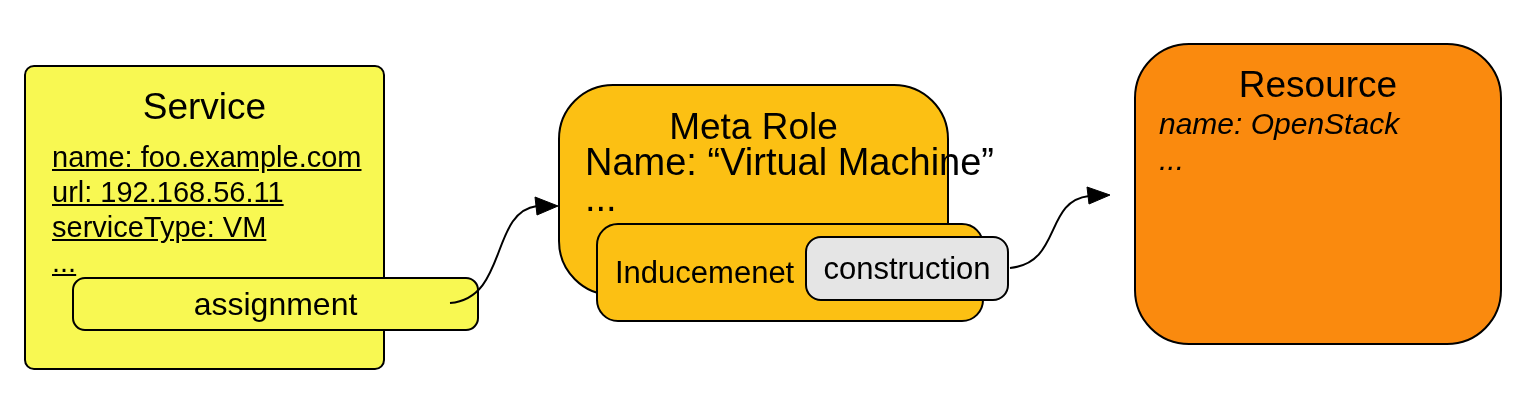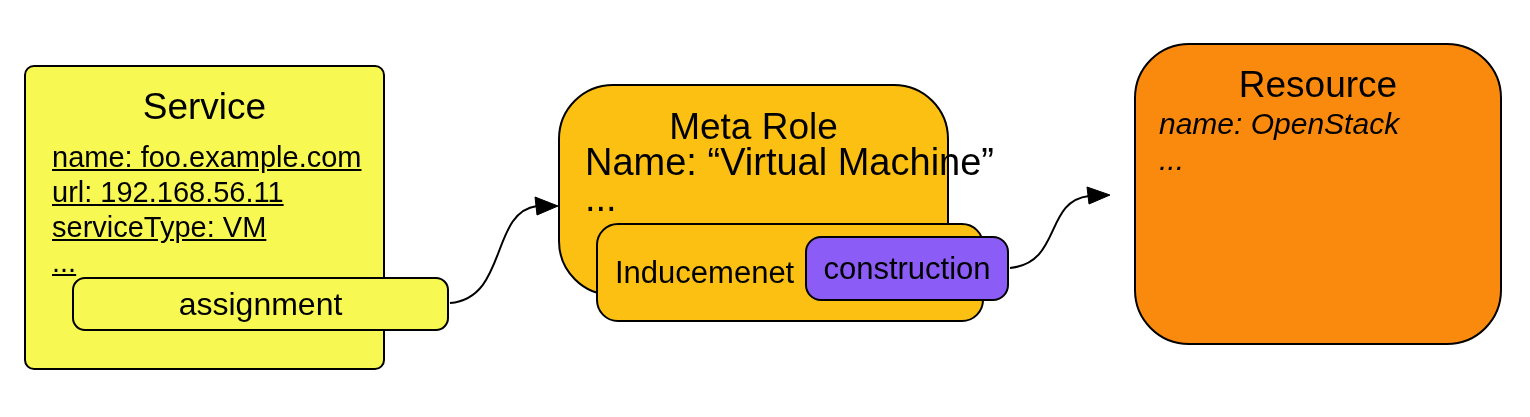--- a/index.html
+++ b/index.html
@@ -42,21 +42,21 @@
     background: #F8F852;
     z-index: 1;
   }
   .service-title { top: 19px; }
   .service-body {
     left: 26px; top: 73px;
     font-size: 29px; line-height: 35px; text-decoration: underline;
   }
   .assignment-node {
     left: 72px; top: 277px;
-    width: 377px; height: 54px;
+    width: 407px; height: 54px;
     border-radius: 13px;
     background: #F8F852;
     z-index: 3;
     display: flex; align-items: center; justify-content: center;
     font-size: 32px; color: #000000;
   }
   
   .metarole-node {
     left: 558px; top: 64px;
     width: 391px; height: 212px;
@@ -77,21 +77,21 @@
     background: #FCC013;
     z-index: 2;
     display: flex; align-items: center;
     padding-left: 17px;
     font-size: 31px; color: #000000;
   }
   .construction-node {
     left: 805px; top: 236px;
     width: 204px; height: 65px;
     border-radius: 16px;
-    background: #8b5cf6;
+    background: #e5e5e5;
     z-index: 4;
     display: flex; align-items: center; justify-content: center;
     font-size: 31px; color: #000000;
   }
   
   .resource-node {
     left: 1134px; top: 43px;
     width: 368px; height: 302px;
     border-radius: 55px;
     background: #FA8A0E;

